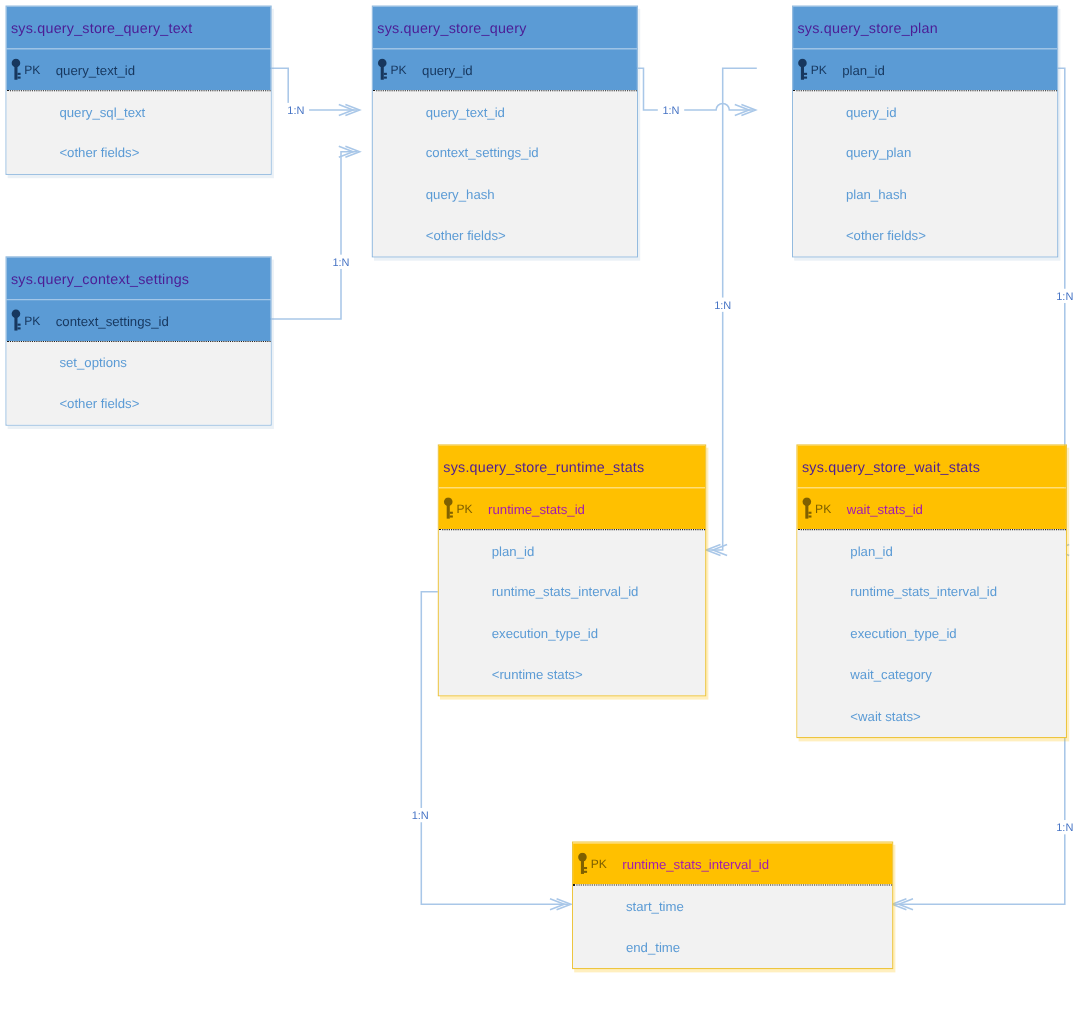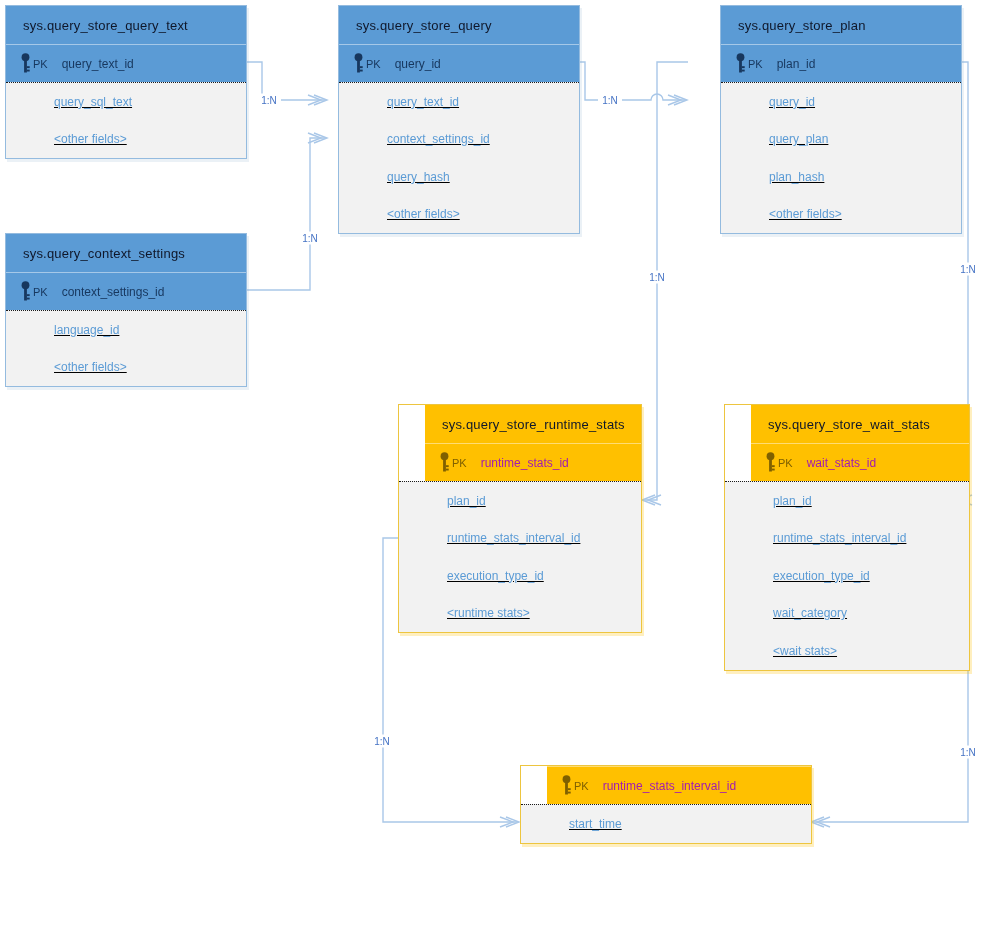--- a/index.html
+++ b/index.html
@@ -15,41 +15,41 @@
   .lblbg  { fill:#ffffff; }
   text.lbl{ fill:#4472c4; font-size:10px; font-family:"Liberation Sans",sans-serif; text-anchor:middle; }
 
   
   .table { position:absolute; z-index:2; }
   .t-blue   { border:1px solid #94bbdf; box-shadow:2px 3px 0 rgba(145,175,205,0.18); }
   .t-orange { border:1px solid #edc53f; box-shadow:2px 3px 0 rgba(255,192,0,0.25); }
 
   .title {
     height:38px; display:flex; align-items:center;
-    padding-left:17px; color:#0f172a; font-size:13px; letter-spacing:0.2px;
+    padding-left:4px; color:#4c1d95; font-size:13px; letter-spacing:0.2px;
     white-space:nowrap; overflow:hidden;
   }
   .t-blue .title,  .t-blue .pkrow   { background:#5b9bd5; }
-  .t-orange .title,.t-orange .pkrow { background:#ffc000;margin-left:26px; }
+  .t-orange .title,.t-orange .pkrow { background:#ffc000; }
 
   .pkrow {
     height:38px; display:flex; align-items:center;
-    padding-left:13px; border-top:1px solid rgba(255,255,255,0.45);
+    padding-left:2px; border-top:1px solid rgba(255,255,255,0.45);
     box-sizing:border-box;
   }
   .key-icon { display:inline-flex; width:13px; }
   .t-blue   .key-icon, .t-blue .pklabel   { color:#17375e; }
   .t-orange .key-icon, .t-orange .pklabel { color:#7f6000; }
   .pklabel { font-size:11px; margin-left:1px; }
   .pkfield { margin-left:14px; font-size:12px; white-space:nowrap; }
   .t-blue   .pkfield { color:#17375e; }
   .t-orange .pkfield { color:#a21caf; }
 
   .tbody {
-    background:#f2f2f2; border-top:1.5px dotted #1a1a1a;text-decoration:underline;
+    background:#f2f2f2; border-top:1.5px dotted #1a1a1a;
   }
   .frow {
     height:37.5px; display:flex; align-items:center;
     padding-left:48px; box-sizing:border-box;
   }
   .frow span { color:#5b9bd5; font-size:12px; white-space:nowrap; }
 </style>
 </head>
 <body>
 
@@ -200,21 +200,21 @@
             <rect x="5.1" y="7" width="2.8" height="12.5"></rect>
             <rect x="7.9" y="13.2" width="2.8" height="1.9"></rect>
             <rect x="7.9" y="16.6" width="2.8" height="1.9"></rect>
           </svg>
       </span>
       <span class="pklabel">PK</span>
       <span class="pkfield">context_settings_id</span>
     </div>
     <div class="tbody">
       <div class="frow">
-          <span>language_id</span>
+          <span>set_options</span>
         </div>
       <div class="frow">
           <span>&lt;other fields&gt;</span>
         </div>
     </div>
   </div>
 
   <div class="table t-orange" style="left:398px; top:404px; width:242px;">
     <div class="title">sys.query_store_runtime_stats</div>
     <div class="pkrow">
@@ -288,16 +288,19 @@
             <rect x="7.9" y="16.6" width="2.8" height="1.9"></rect>
           </svg>
       </span>
       <span class="pklabel">PK</span>
       <span class="pkfield">runtime_stats_interval_id</span>
     </div>
     <div class="tbody">
       <div class="frow">
           <span>start_time</span>
         </div>
+      <div class="frow">
+          <span>end_time</span>
+        </div>
     </div>
   </div>
 
 </div>
 
 </body></html>

